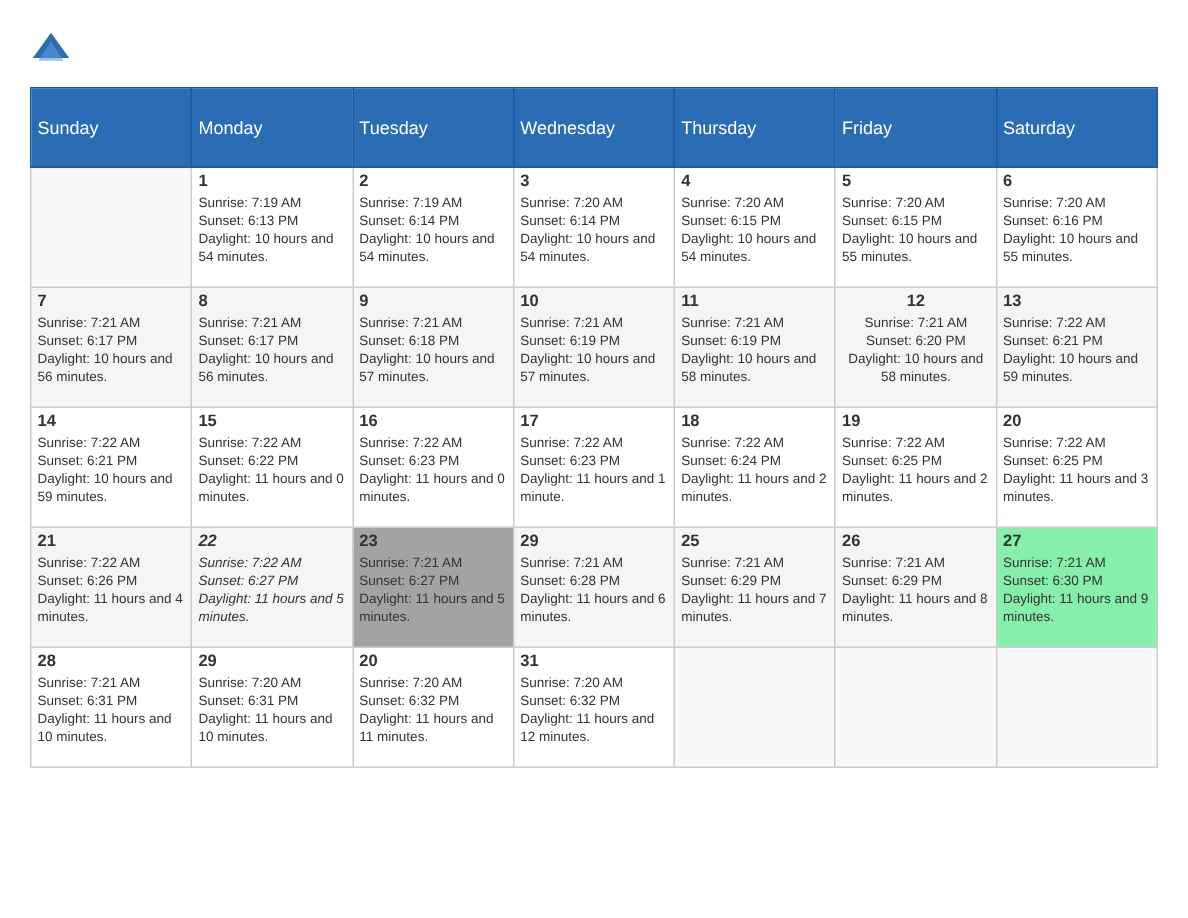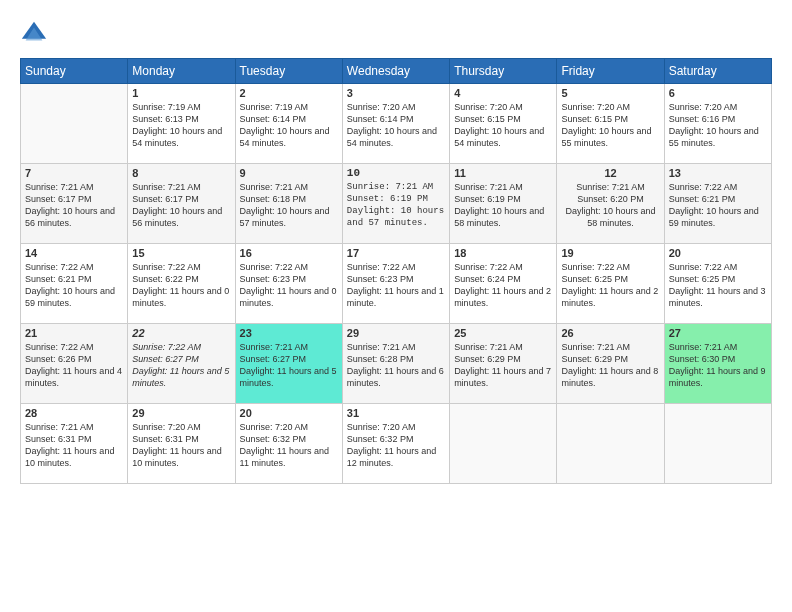--- a/index.html
+++ b/index.html
@@ -61,21 +61,21 @@
     }
     .calendar-table {
       width: 100%;
       border-collapse: collapse;
       table-layout: fixed;
     }
     .calendar-table th {
       background: #2a6db5;
       color: #fff;
       font-size: 12px;
-      padding: 5px 4px;
+      padding: 19px 4px;
       text-align: left;
       border: 1px solid #1a5a9a;
       font-weight: normal;
     }
     .calendar-table td {
       border: 1px solid #ccc;
       vertical-align: top;
       padding: 3px 4px;
       font-size: 9.5px;
       color: #333;
@@ -167,21 +167,21 @@
             <div class="cell-text">Sunrise: 7:21 AM<br>Sunset: 6:17 PM<br>Daylight: 10 hours and 56 minutes.</div>
           </td>
           <td style="background: rgb(245, 245, 245);">
             <span class="day-num">8</span>
             <div class="cell-text">Sunrise: 7:21 AM<br>Sunset: 6:17 PM<br>Daylight: 10 hours and 56 minutes.</div>
           </td>
           <td style="background: rgb(245, 245, 245);">
             <span class="day-num">9</span>
             <div class="cell-text">Sunrise: 7:21 AM<br>Sunset: 6:18 PM<br>Daylight: 10 hours and 57 minutes.</div>
           </td>
-          <td style="background: rgb(245, 245, 245); font-family: Liberation Mono, monospace;">
+          <td style="background: rgb(245, 245, 245);">
             <span class="day-num">10</span>
             <div class="cell-text">Sunrise: 7:21 AM<br>Sunset: 6:19 PM<br>Daylight: 10 hours and 57 minutes.</div>
           </td>
           <td style="background: rgb(245, 245, 245);">
             <span class="day-num">11</span>
             <div class="cell-text">Sunrise: 7:21 AM<br>Sunset: 6:19 PM<br>Daylight: 10 hours and 58 minutes.</div>
           </td>
           <td style="background: rgb(245, 245, 245); text-align: center;">
             <span class="day-num">12</span>
             <div class="cell-text">Sunrise: 7:21 AM<br>Sunset: 6:20 PM<br>Daylight: 10 hours and 58 minutes.</div>
@@ -223,21 +223,21 @@
         </tr>
         <tr>
           <td style="background: rgb(245, 245, 245);">
             <span class="day-num">21</span>
             <div class="cell-text">Sunrise: 7:22 AM<br>Sunset: 6:26 PM<br>Daylight: 11 hours and 4 minutes.</div>
           </td>
           <td style="background: rgb(245, 245, 245); font-style: italic;">
             <span class="day-num">22</span>
             <div class="cell-text">Sunrise: 7:22 AM<br>Sunset: 6:27 PM<br>Daylight: 11 hours and 5 minutes.</div>
           </td>
-          <td style="background: #5eead4;">
+          <td style="background: #a3a3a3;">
             <span class="day-num">23</span>
             <div class="cell-text">Sunrise: 7:21 AM<br>Sunset: 6:27 PM<br>Daylight: 11 hours and 5 minutes.</div>
           </td>
           <td style="background: rgb(245, 245, 245);">
             <span class="day-num">29</span>
             <div class="cell-text">Sunrise: 7:21 AM<br>Sunset: 6:28 PM<br>Daylight: 11 hours and 6 minutes.</div>
           </td>
           <td style="background: rgb(245, 245, 245);">
             <span class="day-num">25</span>
             <div class="cell-text">Sunrise: 7:21 AM<br>Sunset: 6:29 PM<br>Daylight: 11 hours and 7 minutes.</div>

